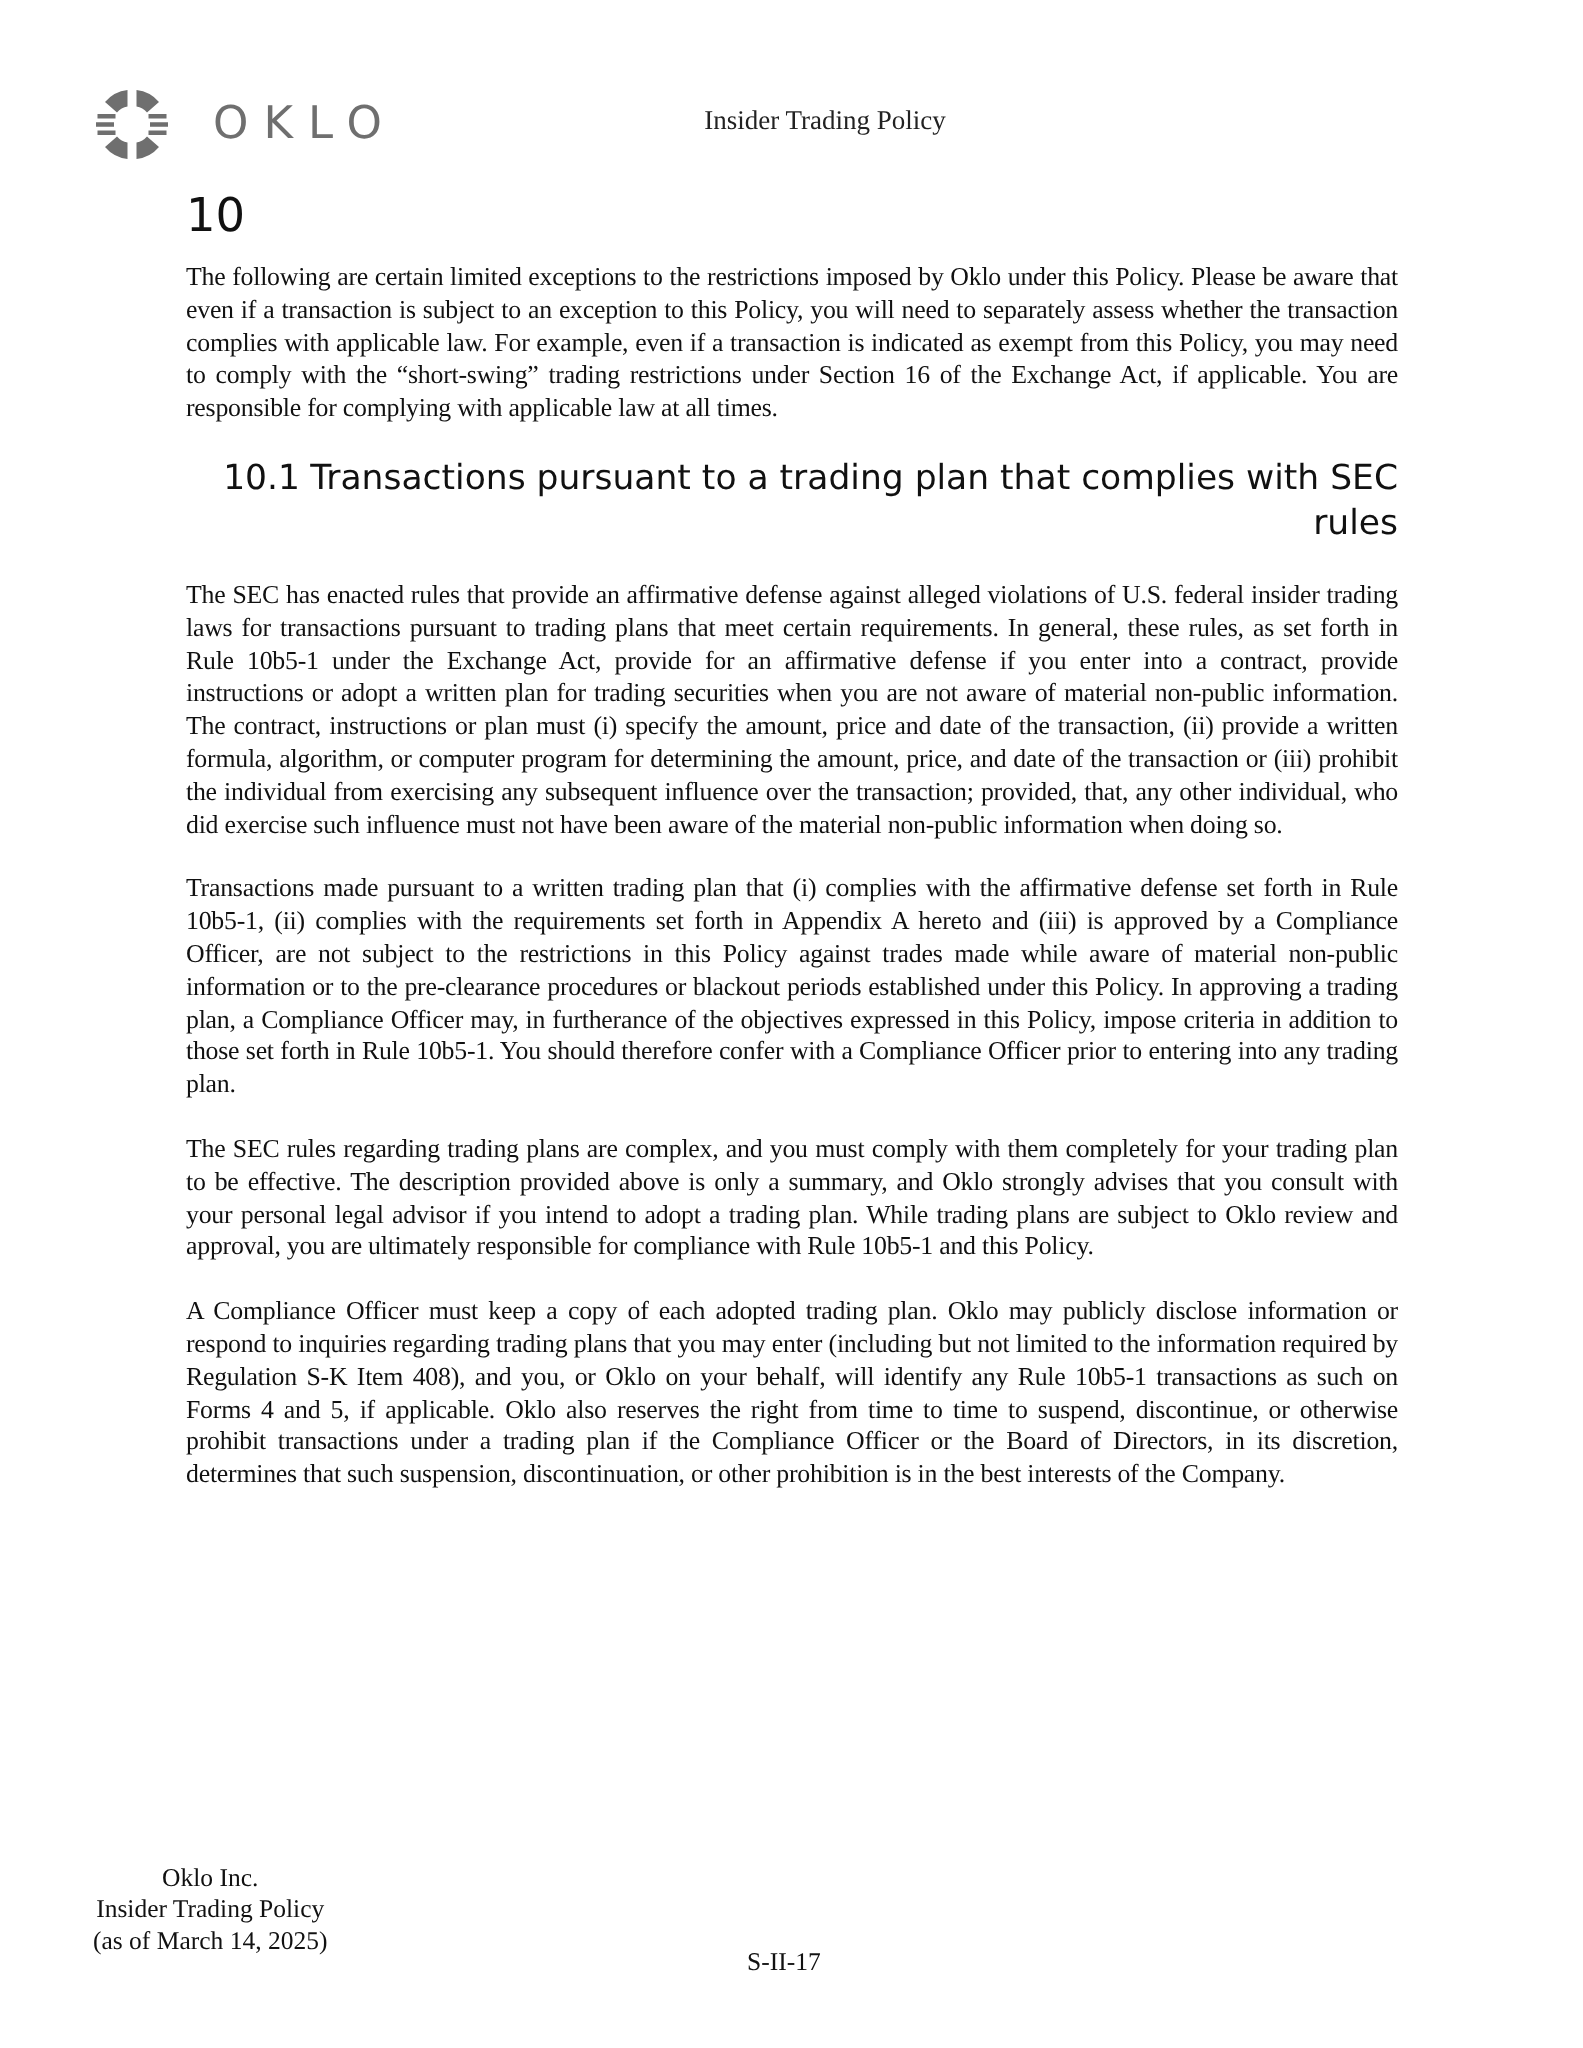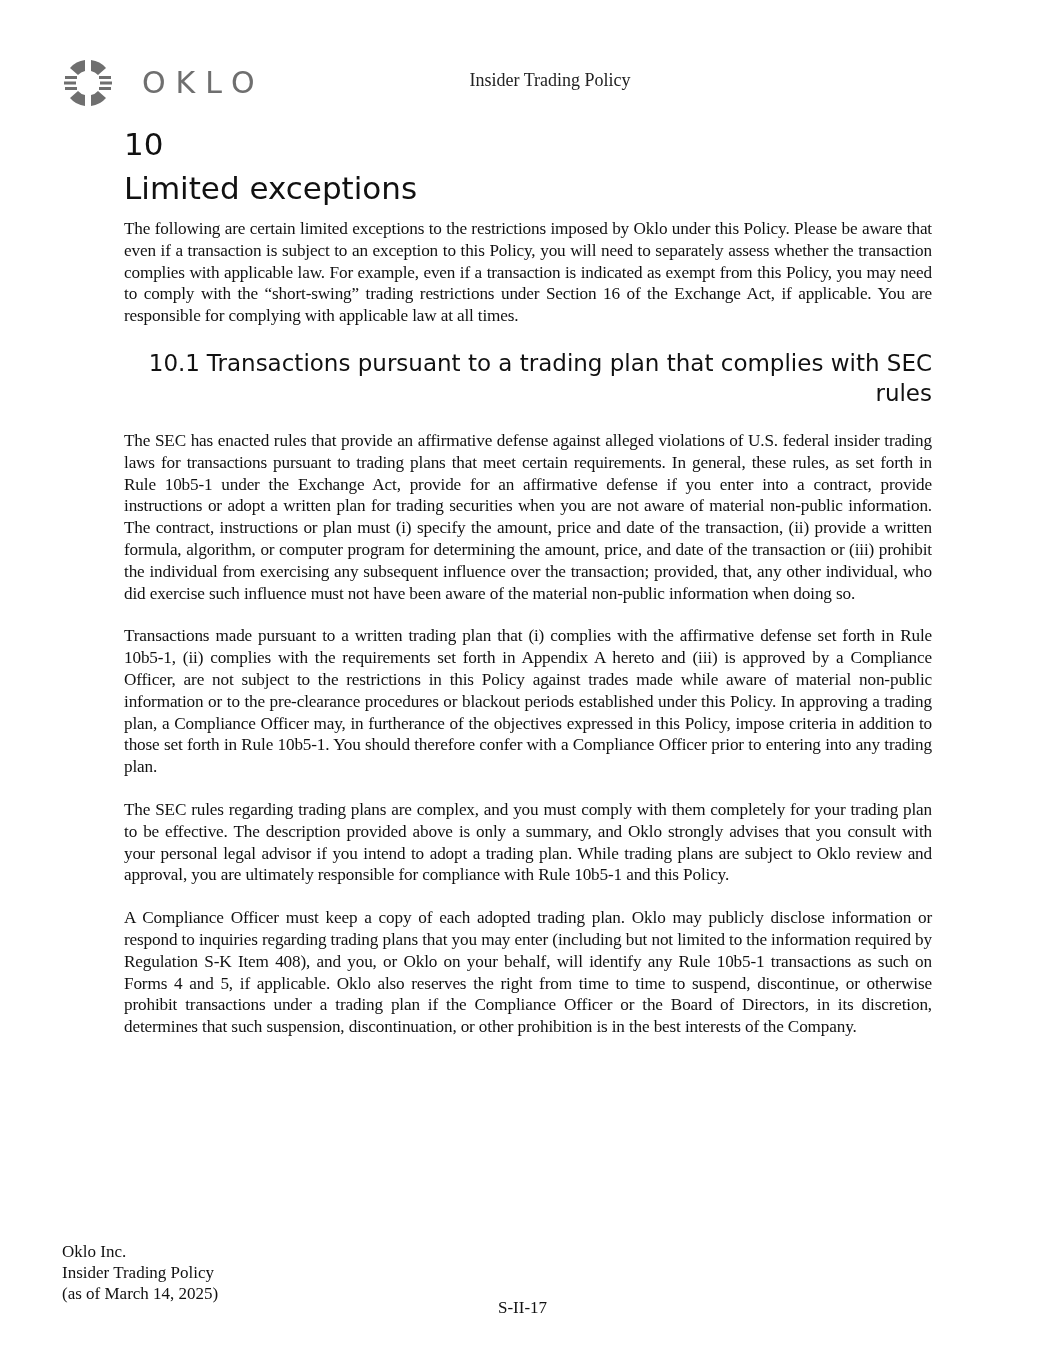--- a/index.html
+++ b/index.html
@@ -84,21 +84,21 @@
       letter-spacing: -0.15px;
     }
     .footer-left {
       position: absolute;
       left: 62px;
       top: 1241px;
       font-size: 17px;
       line-height: 21px;
       color: #111;
     }
-    .footer-left div { white-space: nowrap; }
+    .footer-left div { white-space: nowrap; text-align: center; }
     .footer-page {
       position: absolute;
       left: 498px;
       top: 1262px;
       font-size: 17px;
       line-height: 21px;
       color: #111;
       margin-top: 35px;
     }
   </style>
@@ -125,21 +125,20 @@
     </g>
   </svg>
   <span class="logo-word">OKLO</span>
 </div>
 
 <div class="header-title">Insider Trading Policy</div>
 
 <div class="content">
   <h1 class="h1">
     <span class="num">10</span>
-    <span class="txt">Limited exceptions</span>
   </h1>
   <p class="body">The following are certain limited exceptions to the restrictions imposed by Oklo under this Policy. Please be aware that even if a transaction is subject to an exception to this Policy, you will need to separately assess whether the transaction complies with applicable law. For example, even if a transaction is indicated as exempt from this Policy, you may need to comply with the “short-swing” trading restrictions under Section&nbsp;16 of the Exchange Act, if applicable. You are responsible for complying with applicable law at all times.</p>
 
   <h2 class="h2">
     <span class="num">10.1</span>
     <span class="txt">Transactions pursuant to a trading plan that complies with SEC rules</span>
   </h2>
 
   <p class="body">The SEC has enacted rules that provide an affirmative defense against alleged violations of U.S. federal insider trading laws for transactions pursuant to trading plans that meet certain requirements. In general, these rules, as set forth in Rule 10b5-1 under the Exchange Act, provide for an affirmative defense if you enter into a contract, provide instructions or adopt a written plan for trading securities when you are not aware of material non-public information. The contract, instructions or plan must (i) specify the amount, price and date of the transaction, (ii) provide a written formula, algorithm, or computer program for determining the amount, price, and date of the transaction or (iii) prohibit the individual from exercising any subsequent influence over the transaction; provided, that, any other individual, who did exercise such influence must not have been aware of the material non-public information when doing so.</p>
   <p class="body">Transactions made pursuant to a written trading plan that (i)&nbsp;complies with the affirmative defense set forth in Rule 10b5-1, (ii) complies with the requirements set forth in Appendix A hereto and (iii) is approved by a Compliance Officer, are not subject to the restrictions in this Policy against trades made while aware of material non-public information or to the pre-clearance procedures or blackout periods established under this Policy. In approving a trading plan, a Compliance Officer may, in furtherance of the objectives expressed in this Policy, impose criteria in addition to those set forth in Rule 10b5-1. You should therefore confer with a Compliance Officer prior to entering into any trading plan.</p>

